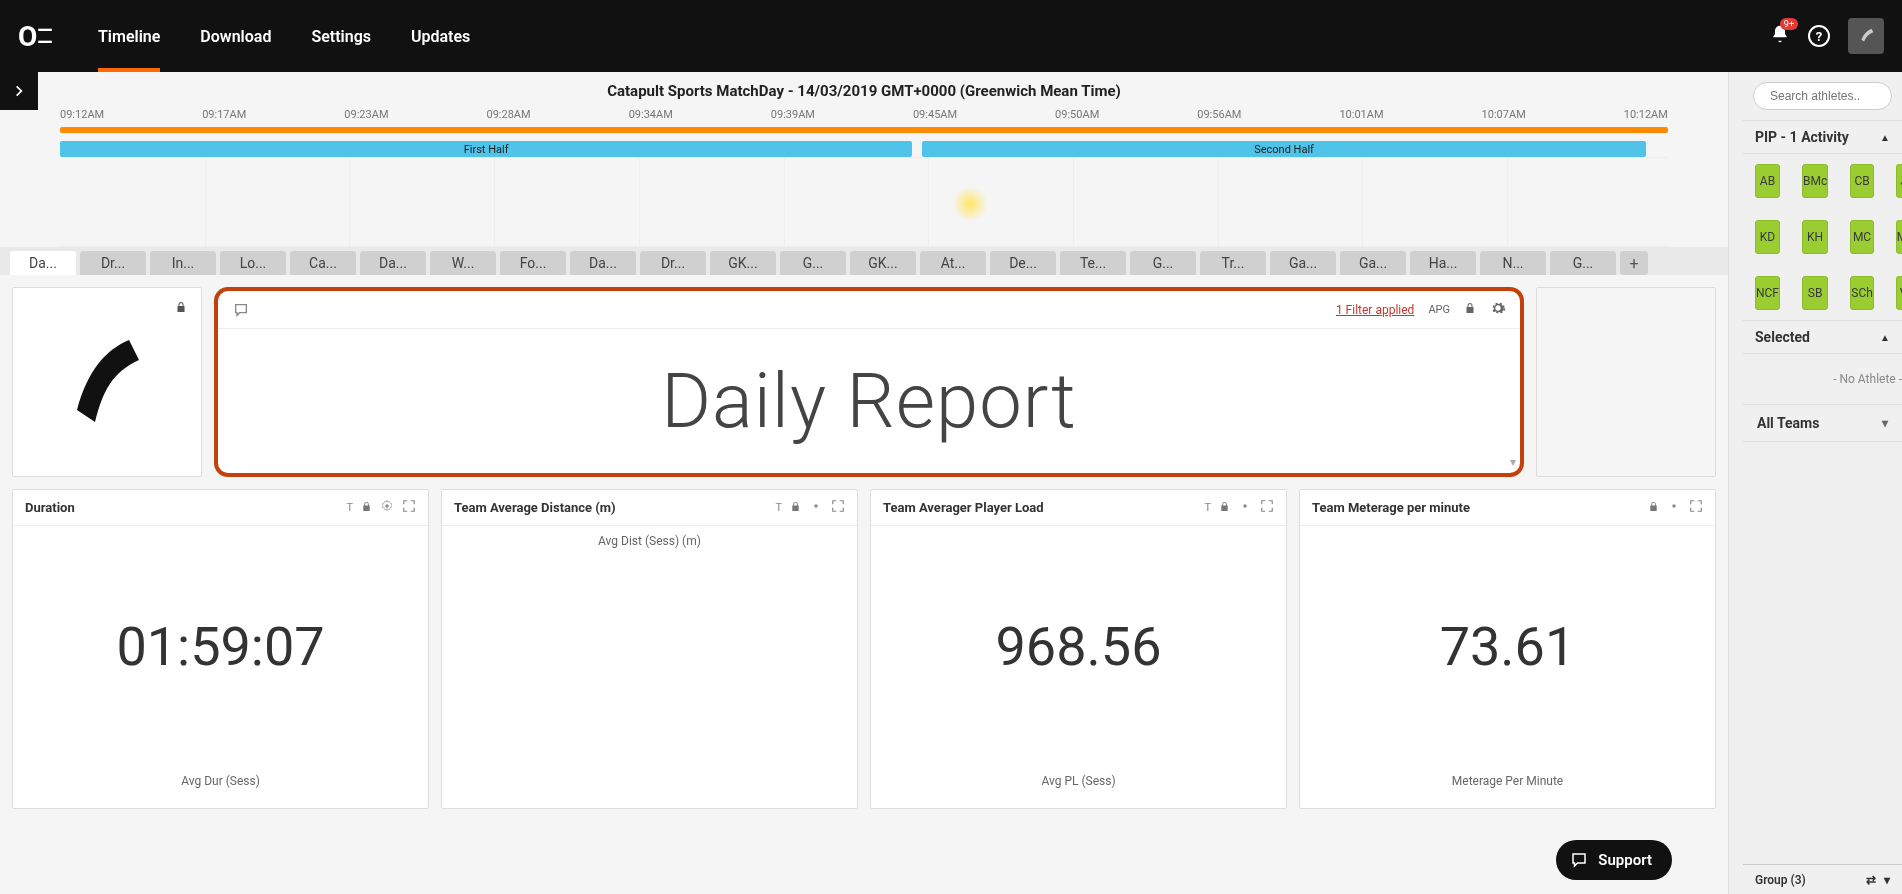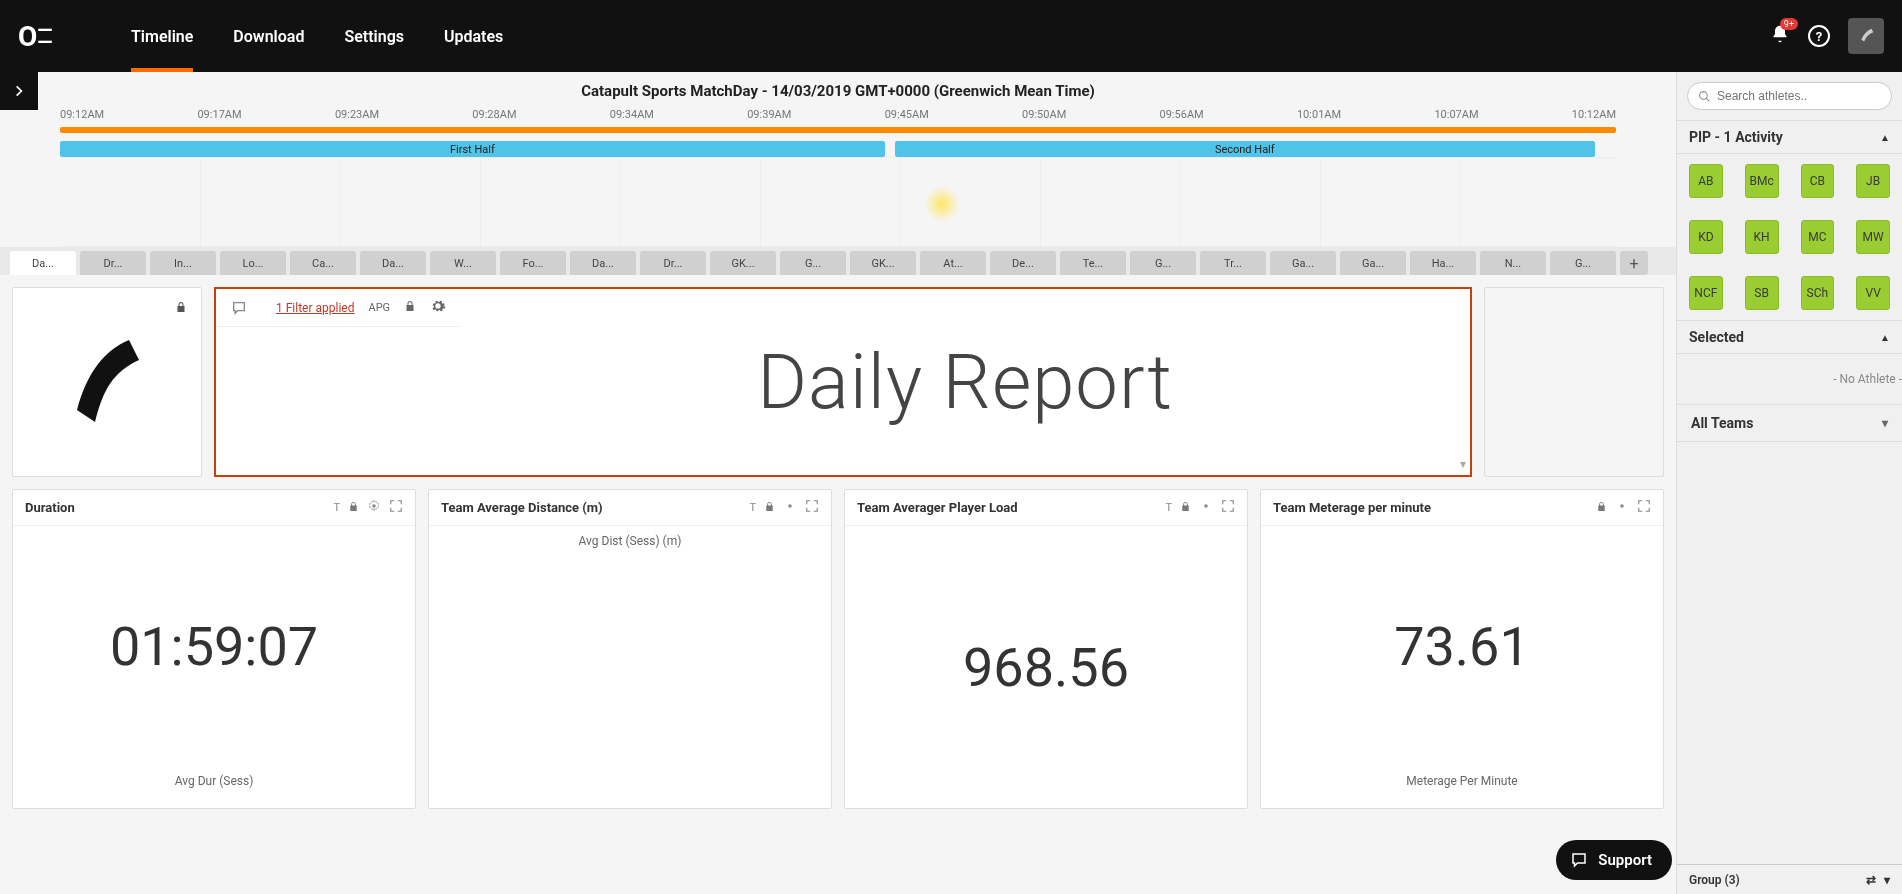--- a/index.html
+++ b/index.html
@@ -1,64 +1,64 @@
 <!DOCTYPE html>
 <html><head>
 <meta charset="utf-8">
 <style>
 * { margin: 0; padding: 0; box-sizing: border-box; }
 body { font-family: -apple-system, "Segoe UI", Roboto, Arial, sans-serif; background: #f5f5f5; color: #333; overflow: hidden; width: 1902px; height: 894px; position: relative; }
 
 
 .topbar { height: 72px; background: #111; display: flex; align-items: center; padding: 0 18px; }
 .logo { width: 50px; height: 36px; color: #fff; font-weight: bold; font-size: 28px; letter-spacing: -2px; display: flex; align-items: center; margin-right: 30px; }
-.nav-items { display: flex; gap: 40px; height: 100%; align-items: center; margin-left: 33px; }
+.nav-items { display: flex; gap: 40px; height: 100%; align-items: center; }
 .nav-item { color: #fff; font-size: 16px; height: 100%; display: flex; align-items: center; cursor: pointer; position: relative; font-weight: 600; }
 .nav-item.active::after { content: ""; position: absolute; bottom: 0; left: 0; right: 0; height: 4px; background: #ff6a00; }
 .topbar-right { margin-left: auto; display: flex; align-items: center; gap: 18px; color: #fff; }
 .bell-wrap { position: relative; cursor: pointer; }
 .badge { position: absolute; top: -6px; right: -8px; background: #e53935; color: #fff; font-size: 9px; border-radius: 8px; padding: 1px 4px; min-width: 14px; text-align: center; }
 .help-circle { width: 22px; height: 22px; border: 2px solid #fff; border-radius: 50%; display: flex; align-items: center; justify-content: center; font-size: 13px; cursor: pointer; font-weight: bold; }
 .app-icon { width: 36px; height: 36px; background: #555; border-radius: 4px; cursor: pointer; display:flex;align-items:center;justify-content:center; }
 .app-icon svg { width:22px; height:22px; }
 
 
 .sidebar-toggle { position: absolute; top: 72px; left: 0; width: 38px; height: 38px; background: #111; color: #fff; display: flex; align-items: center; justify-content: center; cursor: pointer; font-size: 18px; z-index:5; }
 
 
 .main-wrap { display: flex; height: calc(894px - 72px); }
 .content-area { flex: 1; display: flex; flex-direction: column; overflow: hidden; }
-.right-panel { width: 226px; background: #f0f0f0; border-left: 1px solid #ddd; display: flex; flex-direction: column; }
+.right-panel { width: 174px; background: #f0f0f0; border-left: 1px solid #ddd; display: flex; flex-direction: column; padding-left: 14px; }
 
 
 .timeline-title { text-align: center; font-weight: 700; font-size: 15px; padding: 10px 0 4px; color: #222; }
 .timeline-box { padding: 0 40px; }
 .time-ticks { display: flex; justify-content: space-between; font-size: 11px; color: #777; padding: 4px 20px 6px; }
 .timeline-bars { position: relative; margin: 0 20px; }
 .bar-full { height: 6px; background: #ff8a00; border-radius: 2px; margin-bottom: 8px; }
 .bar-halves { display: flex; gap: 10px; height: 16px; }
 .half { background: #4fc3e8; font-size: 11px; display: flex; align-items: center; justify-content: center; border-radius: 2px; color: #222; text-align: center; }
 .first-half { flex: 0 0 53%; }
 .second-half { flex: 0 0 45%; }
 .timeline-grid { height: 90px; position: relative; margin: 0 20px; border-top: 1px solid #eee; border-bottom: 1px solid #eee;}
 .timeline-grid .tick-line { position:absolute; top:0; bottom:0; width:1px; background:#eee; }
 .cursor-highlight { position: absolute; top: 28px; left: 55.5%; width: 36px; height: 36px; border-radius: 50%; background: radial-gradient(circle, #ffe766 0%, #ffe76600 70%); }
 
 
 .tab-strip { display: flex; gap: 4px; padding: 4px 10px 0; background: #e9e9e9; align-items: flex-end; overflow: hidden; }
-.tab { width: 66px; height: 24px; background: #d0d0d0; border-radius: 3px 3px 0 0; font-size: 11px; color: #444; display: flex; align-items: center; justify-content: center; cursor: pointer; overflow:hidden; white-space:nowrap; padding:0 12px;}
+.tab { width: 66px; height: 24px; background: #d0d0d0; border-radius: 3px 3px 0 0; font-size: 14px; color: #444; display: flex; align-items: center; justify-content: center; cursor: pointer; overflow:hidden; white-space:nowrap; padding:0 12px;}
 .tab.active { background: #fff; }
 .tab-add { width: 28px; height: 24px; background: #d0d0d0; border-radius: 3px; display: flex; align-items: center; justify-content: center; font-size: 16px; cursor: pointer; color:#555;}
 
 
 .report-row { display: flex; gap: 12px; padding: 12px; }
 .logo-card { width: 190px; height: 190px; background: #fff; border: 1px solid #ddd; border-radius: 2px; position: relative; display: flex; align-items: center; justify-content: center; }
 .lock-small { position: absolute; top: 12px; right: 14px; color: #555; font-size: 13px; }
 .catapult-logo { width: 100px; height: 100px; }
-.title-card { flex: 1; background: #fff; border: 2px solid #c2410c; border-radius: 0; position: relative; display: flex; flex-direction:row; }
+.title-card { flex: 1; background: #fff; border: 4px solid #c2410c; border-radius: 14px; position: relative; display: flex; flex-direction:column; }
 .title-card-toolbar { height: 38px; border-bottom: 1px solid #eee; display: flex; align-items: center; padding: 0 14px; gap: 14px; }
 .title-card-toolbar .spacer { flex: 1; }
 .filter-link { color: #c0392b; font-size: 12px; text-decoration: underline; cursor: pointer; }
 .apg-label { font-size: 11px; color: #666; }
 .gear-icon, .lock-icon2 { color: #666; cursor: pointer; font-size: 14px; }
 .daily-title { flex:1; display:flex; align-items:center; justify-content:center;}
 .daily-title-text { font-size: 76px; font-weight: 300; color: #444; letter-spacing: 1px; }
 .blank-card { width: 180px; background: #f5f5f5; border: 1px solid #ddd; border-radius: 2px; }
 
 
@@ -271,20 +271,21 @@
                 <path d="M12 2a5 5 0 0 0-5 5v3H5v12h14V10h-2V7a5 5 0 0 0-5-5zm-3 8V7a3 3 0 1 1 6 0v3H9z"></path>
               </svg></span>
           <span class="ctrl"><svg width="14" height="14" viewBox="0 0 24 24" fill="#888">
                 <circle cx="12" cy="12" r="3"></circle>
               </svg></span>
           <span class="ctrl"><svg width="14" height="14" viewBox="0 0 24 24" fill="none" stroke="#888" stroke-width="2">
                 <path d="M3 9V3h6M21 9V3h-6M3 15v6h6M21 15v6h-6"></path>
               </svg></span>
         </div>
         <div class="metric-value">968.56</div>
+        <div class="metric-footer">Avg PL (Sess)</div>
       </div>
 
       <div class="metric-card">
         <div class="metric-header">
           <span class="metric-title">Team Meterage per minute</span>
           <span class="ctrl"><svg width="11" height="13" viewBox="0 0 24 24" fill="#777">
                 <path d="M12 2a5 5 0 0 0-5 5v3H5v12h14V10h-2V7a5 5 0 0 0-5-5zm-3 8V7a3 3 0 1 1 6 0v3H9z"></path>
               </svg></span>
           <span class="ctrl"><svg width="14" height="14" viewBox="0 0 24 24" fill="#888">
                 <circle cx="12" cy="12" r="3"></circle>

